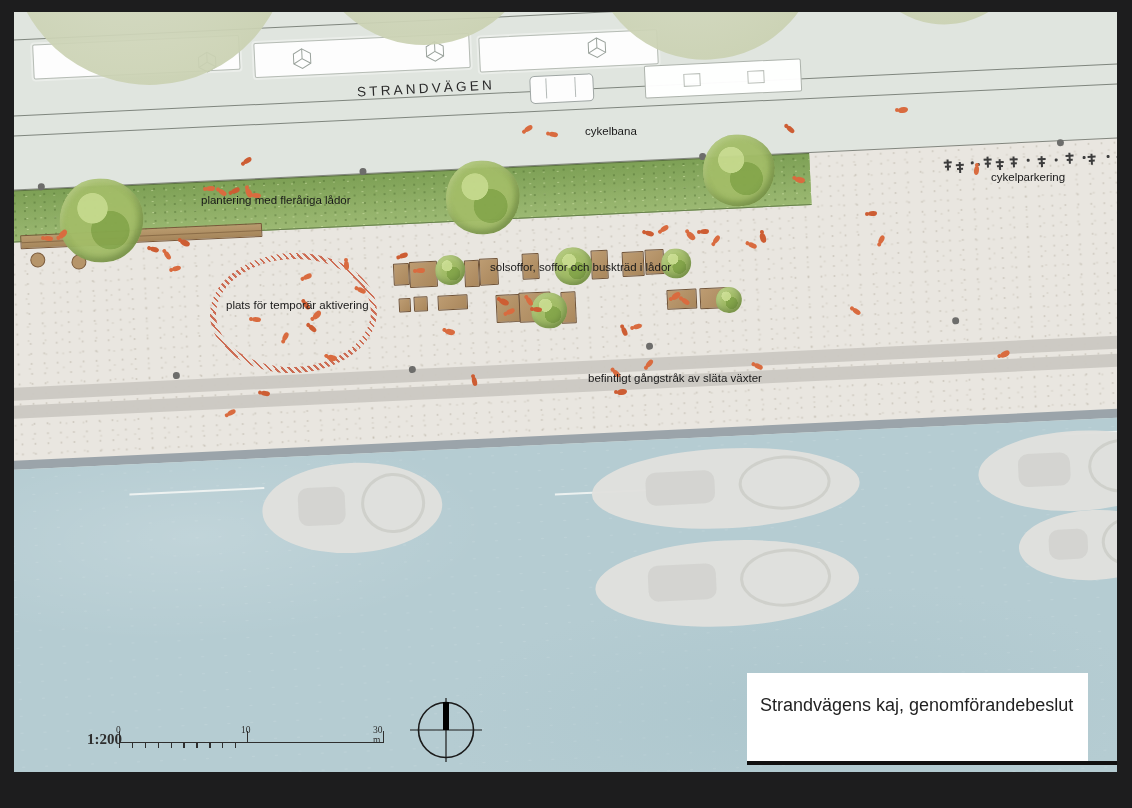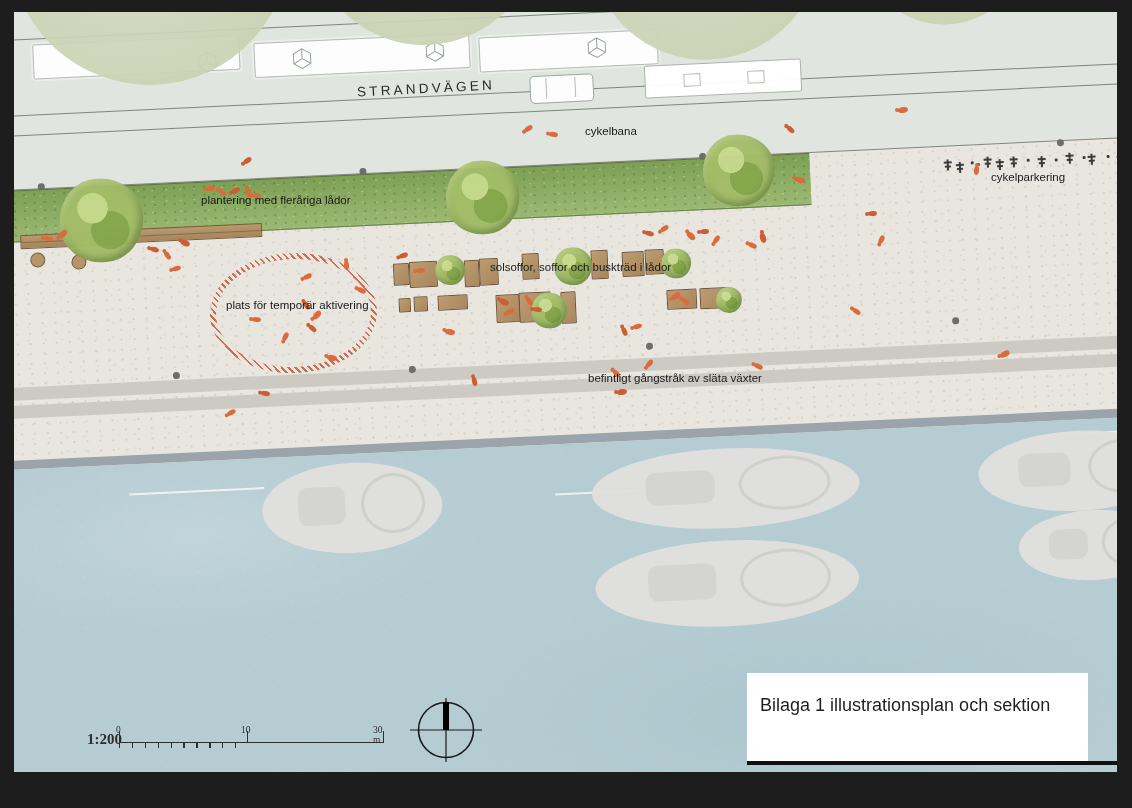--- a/index.html
+++ b/index.html
@@ -294,19 +294,19 @@
       </div>
 
       <svg class="compass" width="74" height="68" viewBox="0 0 74 68">
         <circle cx="37" cy="33" r="27.5" fill="none" stroke="#1a1a1a" stroke-width="1.6"></circle>
         <line x1="1" y1="33" x2="73" y2="33" stroke="#1a1a1a" stroke-width="1.2"></line>
         <line x1="37" y1="1" x2="37" y2="65" stroke="#1a1a1a" stroke-width="1.2"></line>
         <rect x="34" y="5" width="6" height="28" fill="#000"></rect>
       </svg>
 
       <div class="titlebox">
-        <div>Bilaga 1 illustrationsplan och sektion</div>
+        <div>Strandvägens kaj, genomförandebeslut</div>
       </div>
       <div class="titleline"></div>
     </div>
 
   </div>
 </div>
 
 </body></html>

